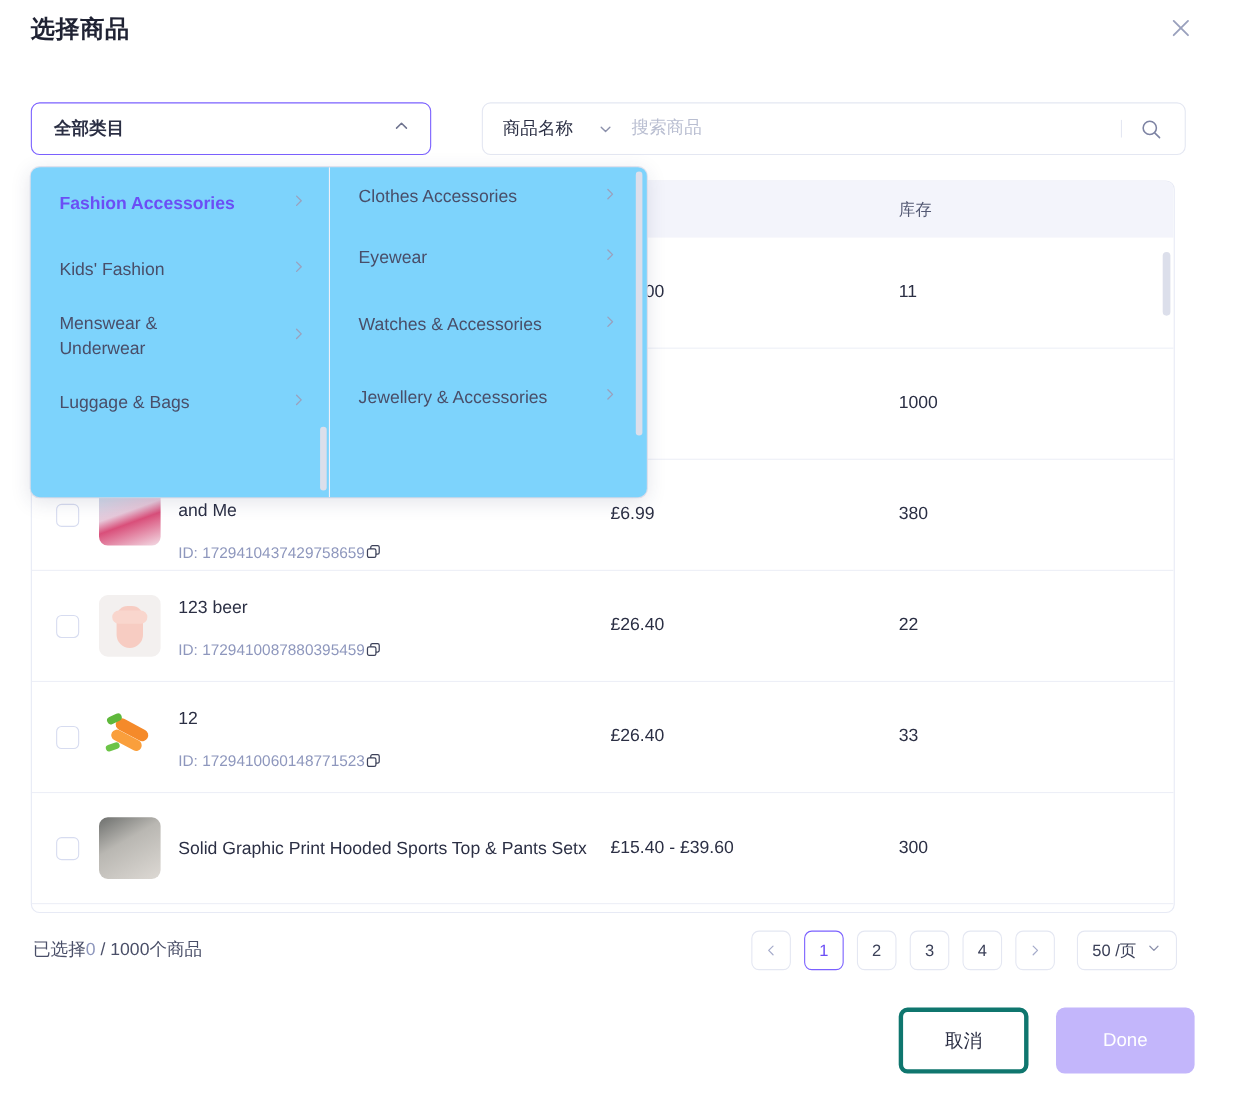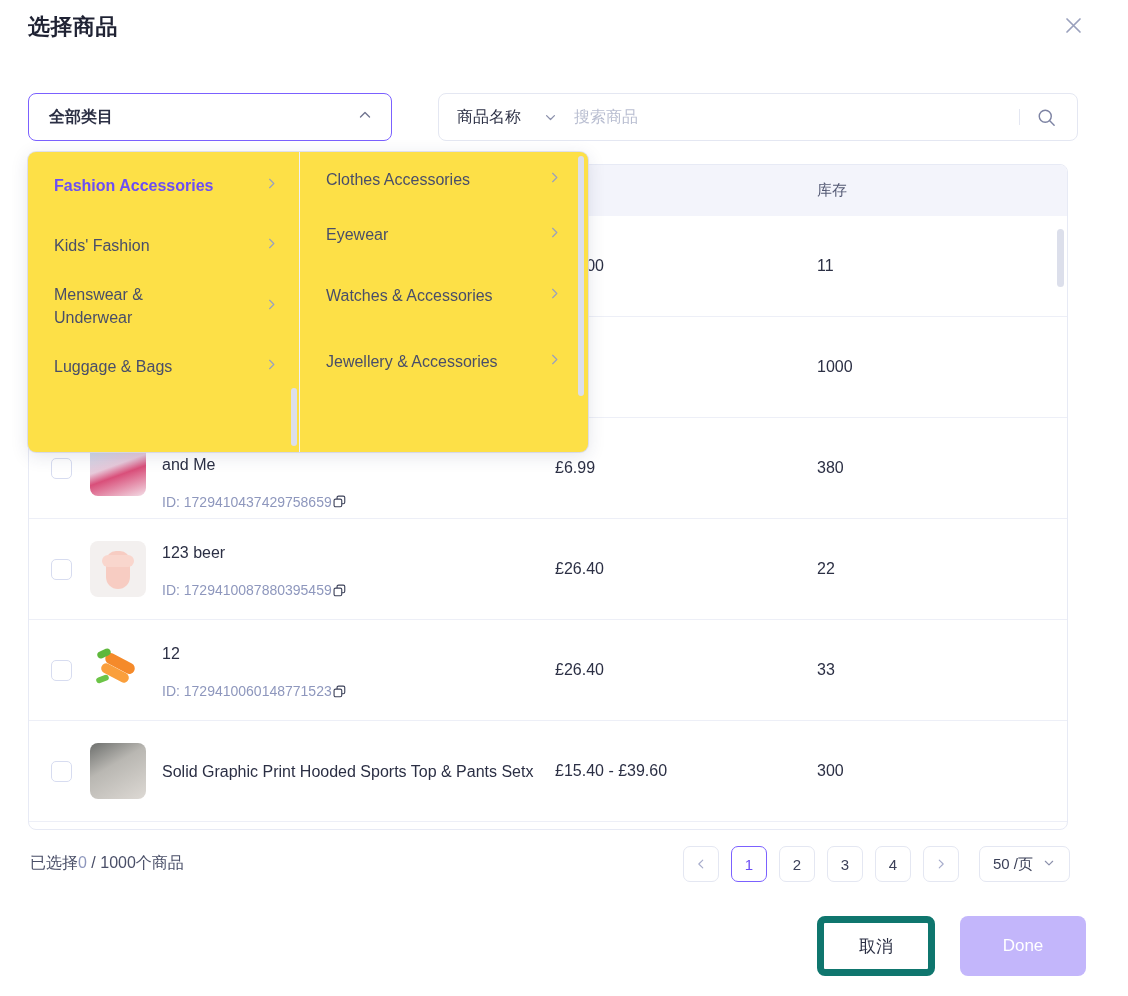--- a/index.html
+++ b/index.html
@@ -107,34 +107,34 @@
   .pg.active { border-color: #7b61ff; color: #6b4ef5; }
   .pg.arrow { color: #a6accb; }
   .pgsize {
     height: 36px; border: 1px solid #e4e7f2; border-radius: 7px; background: #fff;
     display: flex; align-items: center; gap: 9px; padding: 0 13px;
     font-size: 15px; color: #3c4159; cursor: pointer; margin-left: 8px;
   }
 
   .actions { position: absolute; right: 42px; top: 916px; display: flex; gap: 25px; }
   .btn-cancel {
-    width: 118px; height: 60px; border: 7px solid #0f766e; border-radius: 8px; background: #fff;
+    width: 118px; height: 60px; border: 4px solid #0f766e; border-radius: 8px; background: #fff;
     font-size: 17px; color: #2b2f44; cursor: pointer;
     font-family: "Liberation Sans", "DejaVu Sans", sans-serif;
   }
   .btn-done {
     width: 126px; height: 60px; border: 0; border-radius: 8px; background: #c3b6fb;
     font-size: 17px; color: #ffffff; cursor: pointer;
     font-family: "Liberation Sans", "DejaVu Sans", sans-serif;
   }
 
   
   .dd {
     position: absolute; left: 28px; top: 152px; width: 560px; height: 300px;
-    background: #fde047; border-radius: 8px;
+    background: #7dd3fc; border-radius: 8px;
     box-shadow: 0 4px 18px rgba(40,45,90,.13), 0 0 0 1px rgba(228,231,242,.9);
     display: flex; z-index: 40; overflow: hidden;
   }
   .dd-col { height: 100%; position: relative; }
   .dd-col-1 { width: 272px; border-right: 1px solid #eef0f8; }
   .dd-col-2 { width: 288px; }
   .dd-item {
     display: flex; align-items: center; justify-content: space-between;
     padding: 0 26px 0 26px; min-height: 55px; cursor: pointer;
     font-size: 16px; color: #494e69; line-height: 23px;

